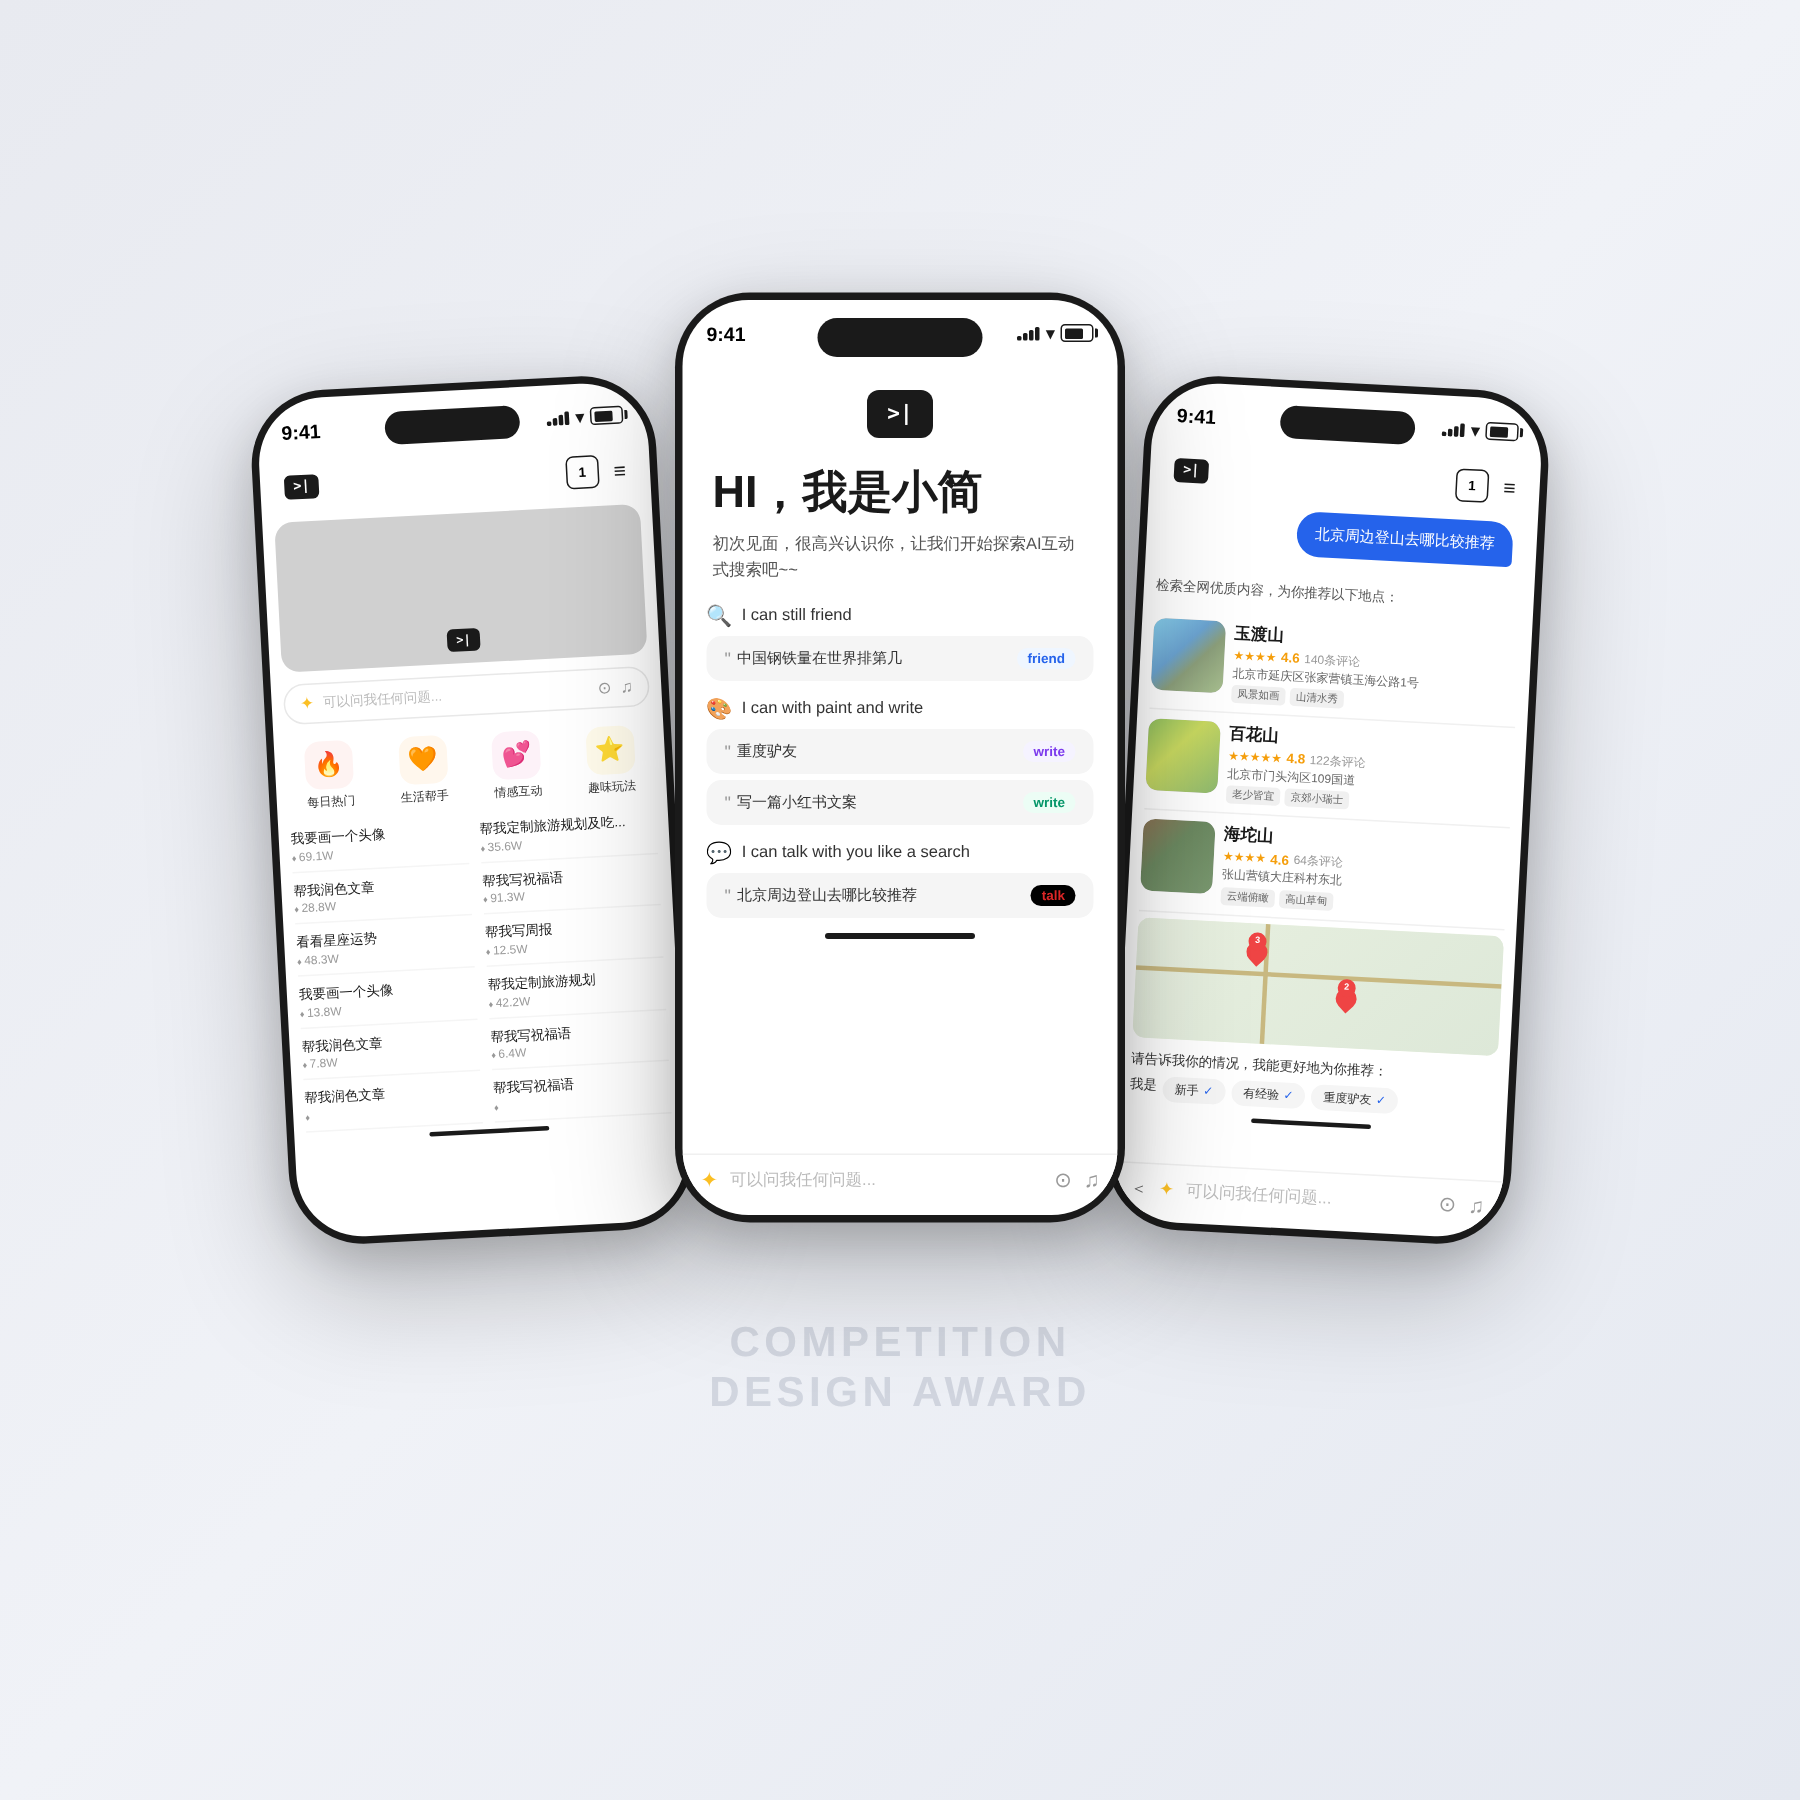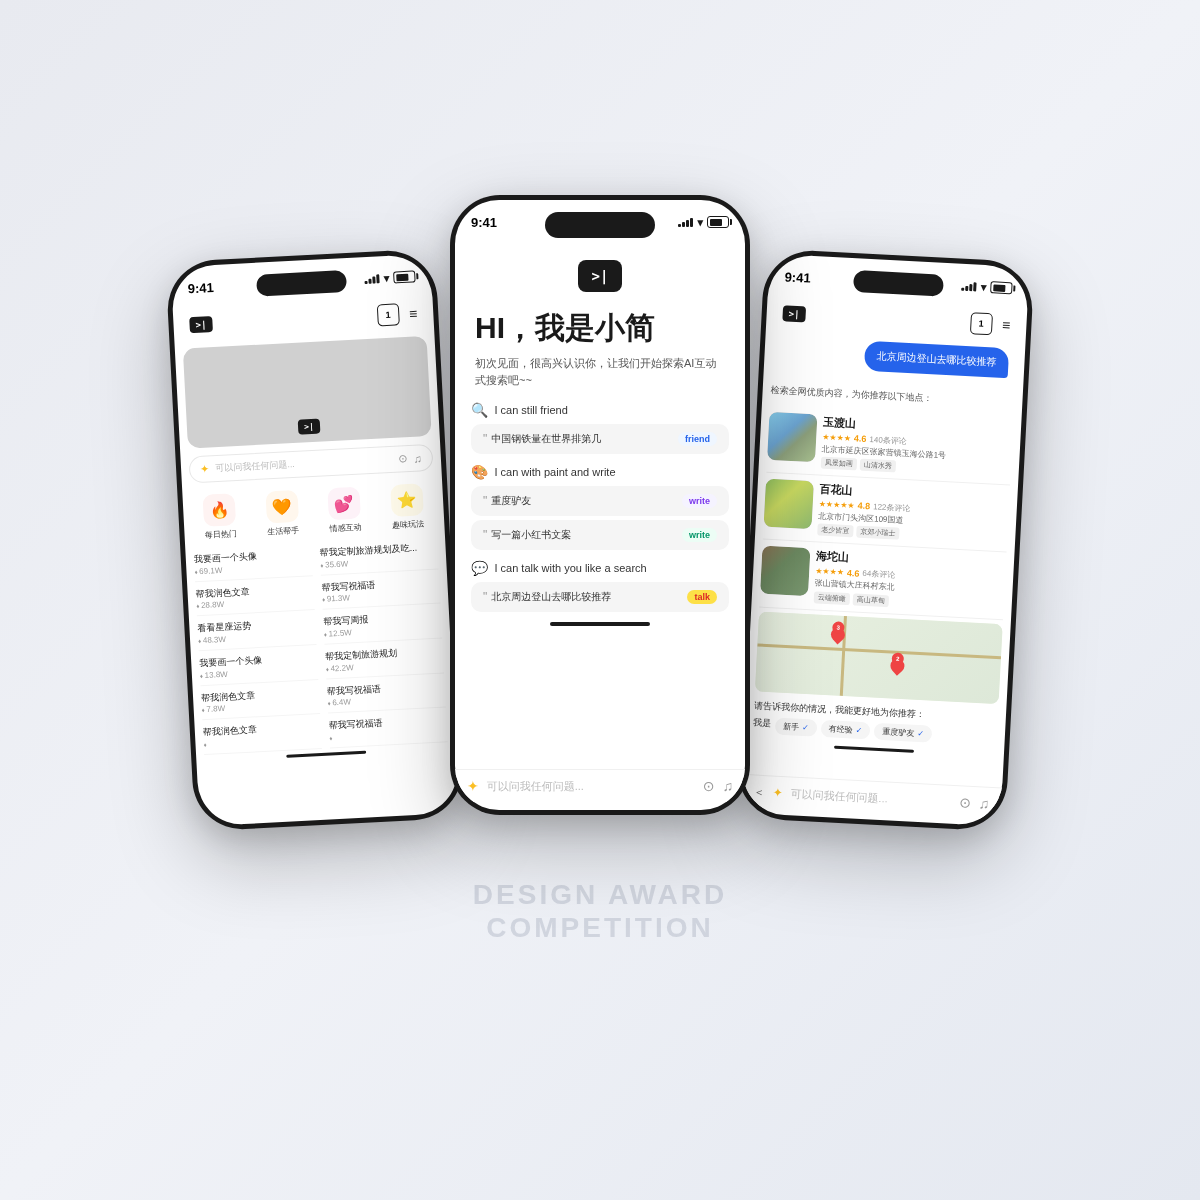--- a/index.html
+++ b/index.html
@@ -278,21 +278,21 @@
       font-size: 9px;
       color: #2563eb;
       font-weight: 600;
       background: #eff6ff;
       padding: 2px 7px;
       border-radius: 10px;
     }
 
     .feature-tag.paint { color: #7c3aed; background: #f5f3ff; }
     .feature-tag.write { color: #059669; background: #ecfdf5; }
-    .feature-tag.talk { color: #dc2626; background: #fde047; }
+    .feature-tag.talk { color: #dc2626; background: #000000; }
 
     
     .input-bar {
       display: flex;
       align-items: center;
       padding: 8px 12px;
       border-top: 1px solid #f0f0f0;
       gap: 8px;
       position: absolute;
       bottom: 8px;
@@ -1013,17 +1013,17 @@
           <span class="input-action-icon">⊙</span>
           <span class="input-action-icon">♫</span>
         </div>
       </div>
 
       <div class="home-indicator-sm" style="margin-bottom:3px;"></div>
     </div>
   </div>
 
   <div class="watermark">
+    <div>COMPETITION</div>
     <div>DESIGN AWARD</div>
-    <div>COMPETITION</div>
   </div>
 
 </div>
 
 </body></html>

